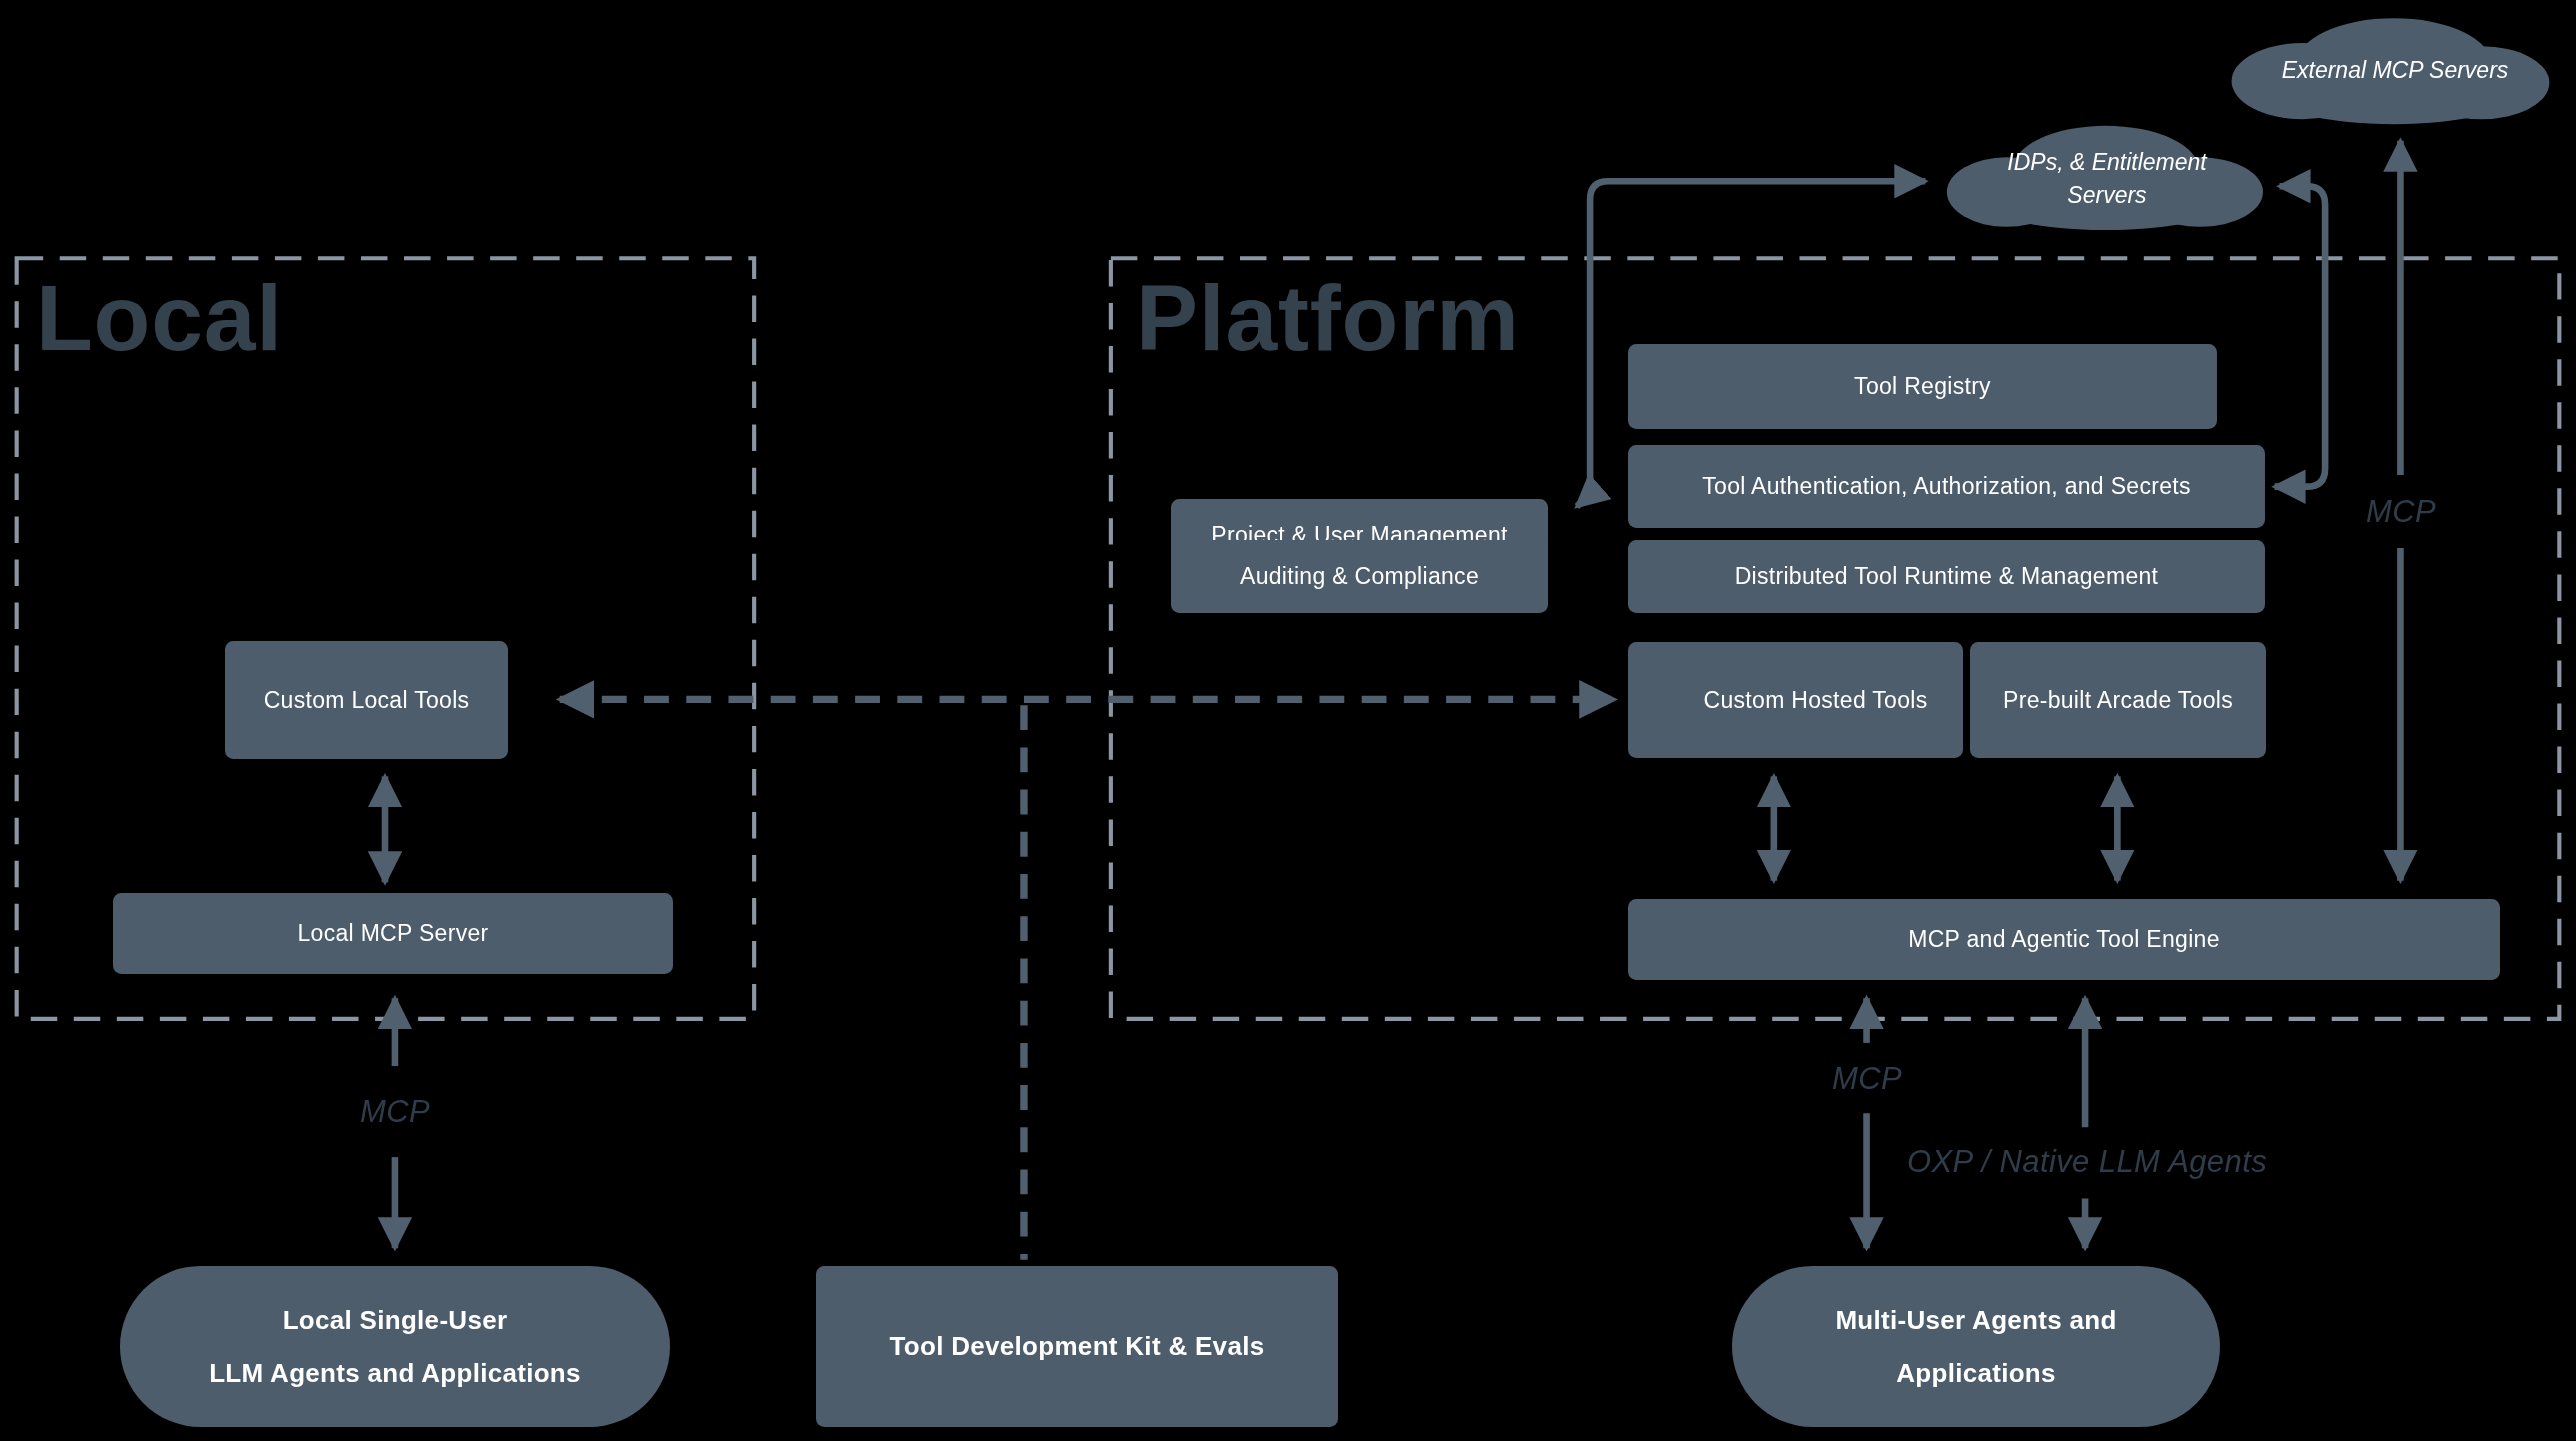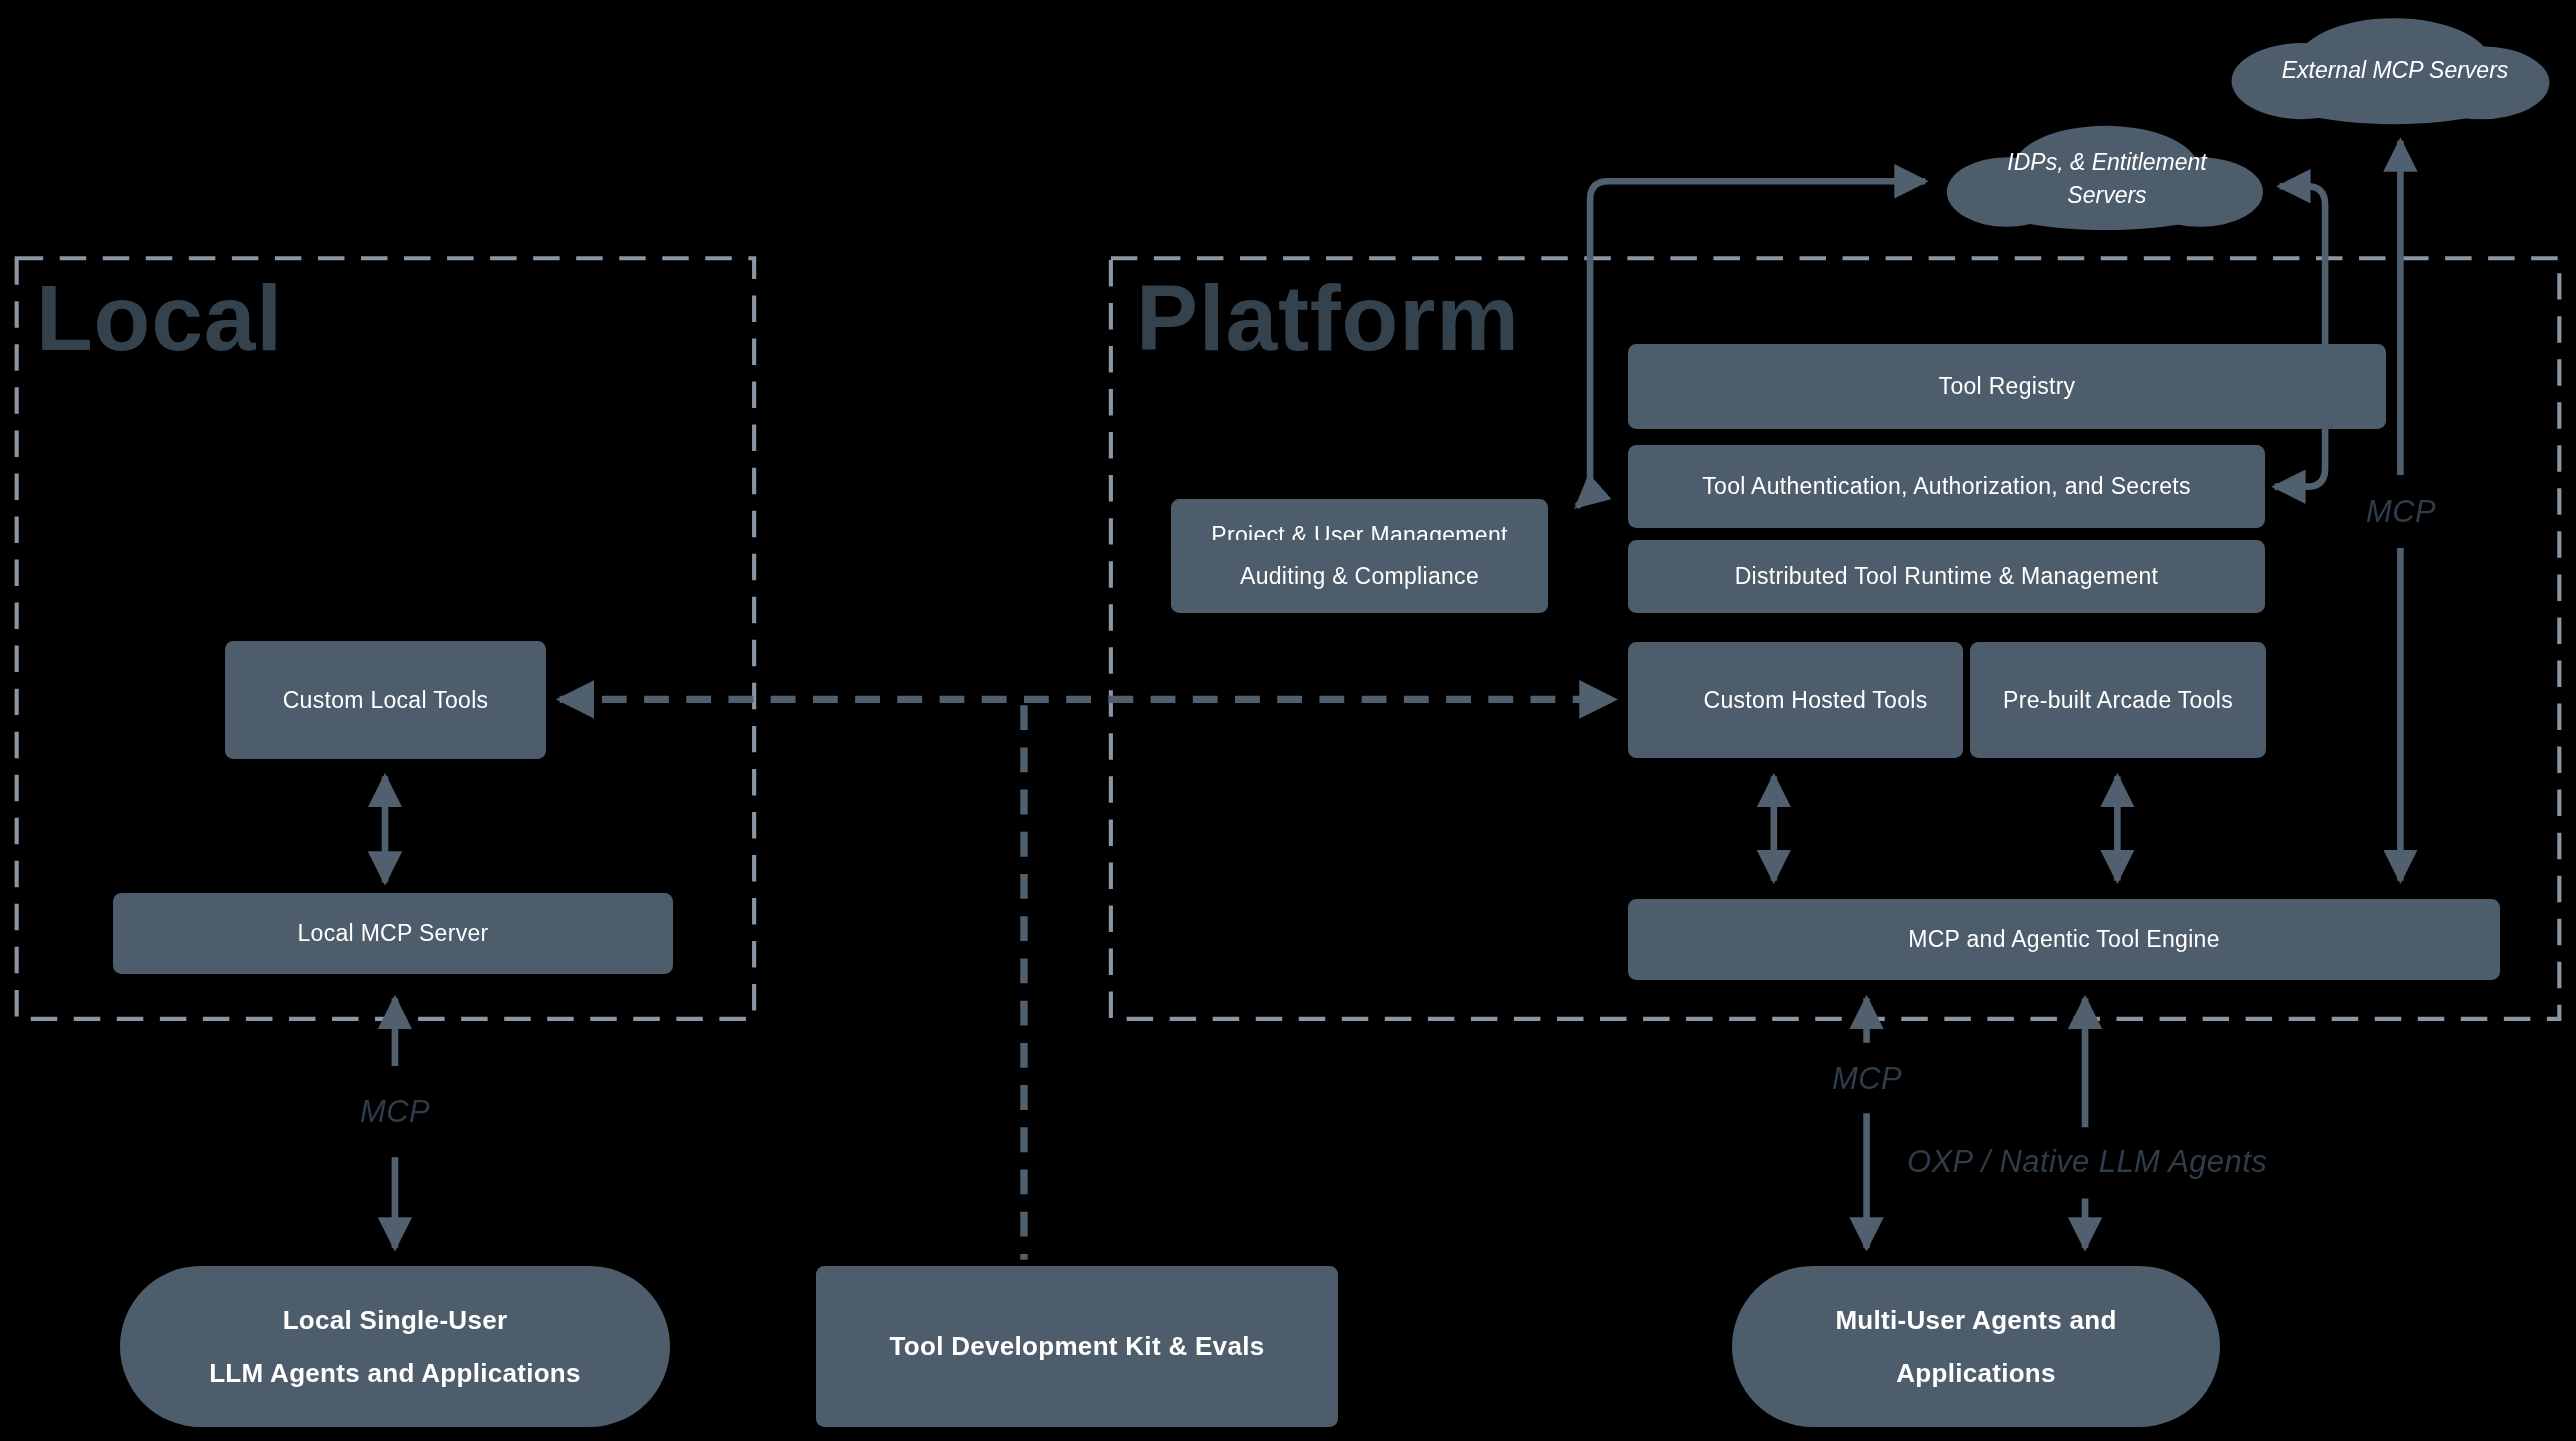--- a/index.html
+++ b/index.html
@@ -91,21 +91,21 @@
     <path class="arrow" d="M1905 612 Q1921 598 1921 578 L1921 241 Q1921 219 1943 219 L2326 219" marker-start="url(#ah)" marker-end="url(#ah)"></path>
     <path class="arrow" d="M2748 588 L2787 588 Q2809 588 2809 566 L2809 247 Q2809 225 2787 225 L2754 225" marker-start="url(#ah)" marker-end="url(#ah)"></path>
 
     <path class="arrow-dashed" d="M676 845 L1950 845" marker-start="url(#ah)" marker-end="url(#ah)"></path>
     <path class="arrow-dashed" d="M1237 852 L1237 1522"></path>
   </svg>
 
   <div class="region-title" style="left:36px;top:272px;">Local</div>
   <div class="region-title" style="left:1136px;top:272px;">Platform</div>
 
-  <div class="box" style="left:1628px;top:344px;width:758px;height:85px;">
+  <div class="box" style="left:1628px;top:344px;width:589px;height:85px;">
     <span>Tool Registry</span>
   </div>
   <div class="box" style="left:1628px;top:445px;width:637px;height:83px;">
     <span>Tool Authentication, Authorization, and Secrets</span>
   </div>
   <div class="box" style="left:1171px;top:451px;width:377px;height:73px;margin-top:48px;">
     <span>Project &amp; User Management</span>
   </div>
   <div class="box" style="left:1171px;top:540px;width:377px;height:73px;">
     <span>Auditing &amp; Compliance</span>
@@ -116,21 +116,21 @@
   <div class="box" style="left:1628px;top:642px;width:295px;height:116px;padding-left:40px;">
     <span>Custom Hosted Tools</span>
   </div>
   <div class="box" style="left:1970px;top:642px;width:296px;height:116px;">
     <span>Pre-built Arcade Tools</span>
   </div>
   <div class="box" style="left:1628px;top:899px;width:872px;height:81px;">
     <span>MCP and Agentic Tool Engine</span>
   </div>
 
-  <div class="box" style="left:225px;top:641px;width:321px;height:118px;">
+  <div class="box" style="left:225px;top:641px;width:283px;height:118px;">
     <span>Custom Local Tools</span>
   </div>
   <div class="box" style="left:113px;top:893px;width:560px;height:81px;justify-content:center;">
     <span>Local MCP Server</span>
   </div>
 
   <div class="box pill bold two-line" style="left:120px;top:1266px;width:550px;height:161px;">
     <span>Local Single-User</span>
     <span>LLM Agents and Applications</span>
   </div>

